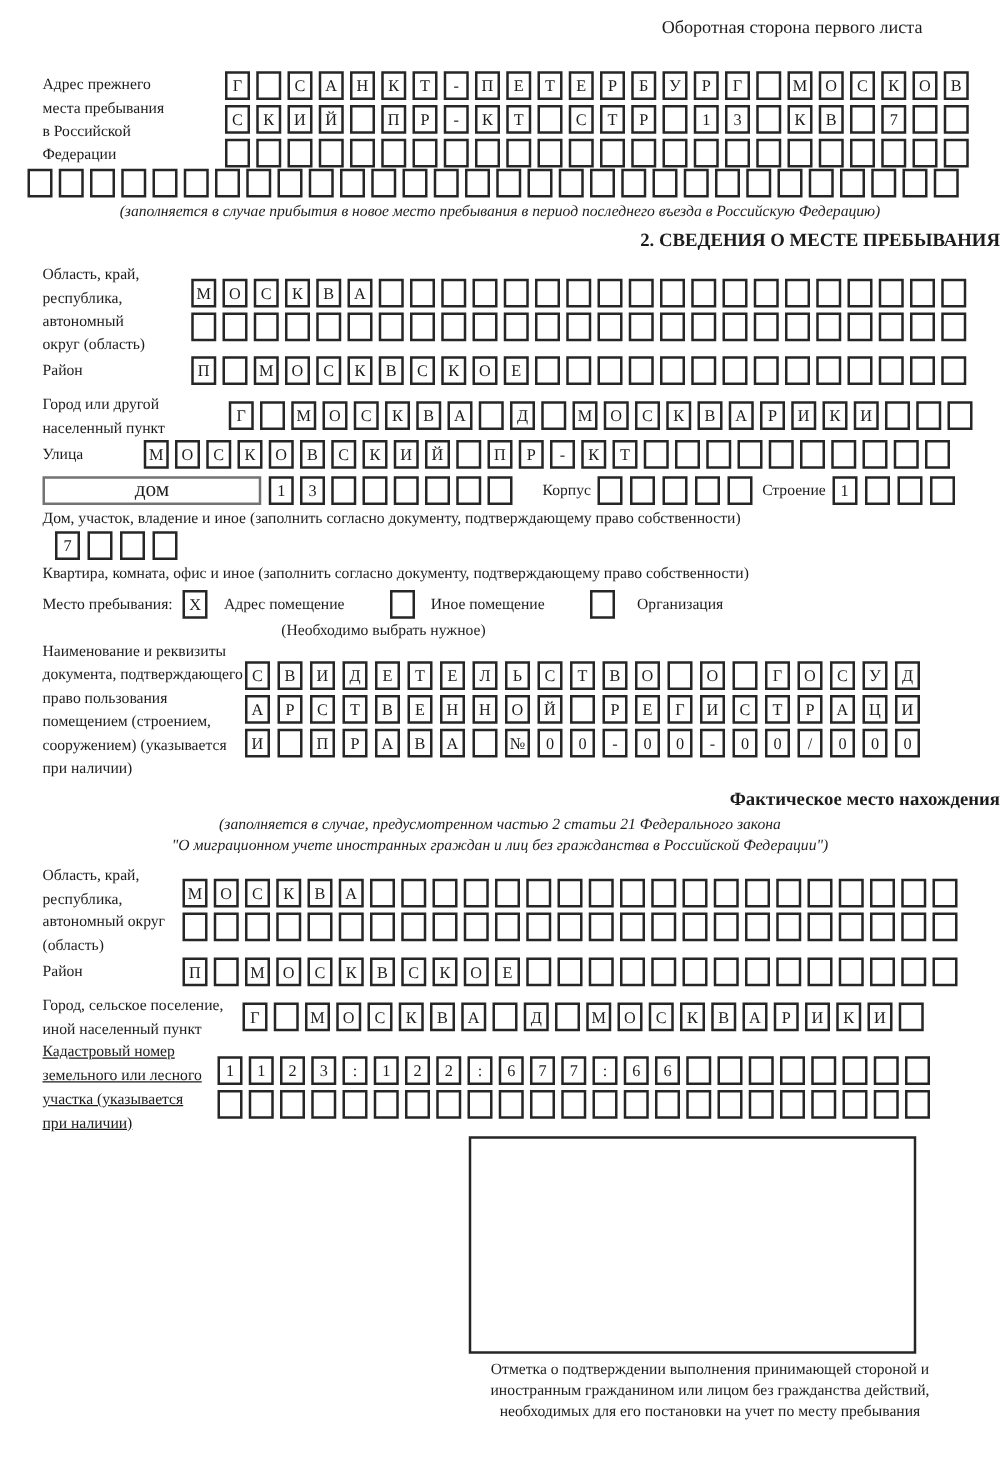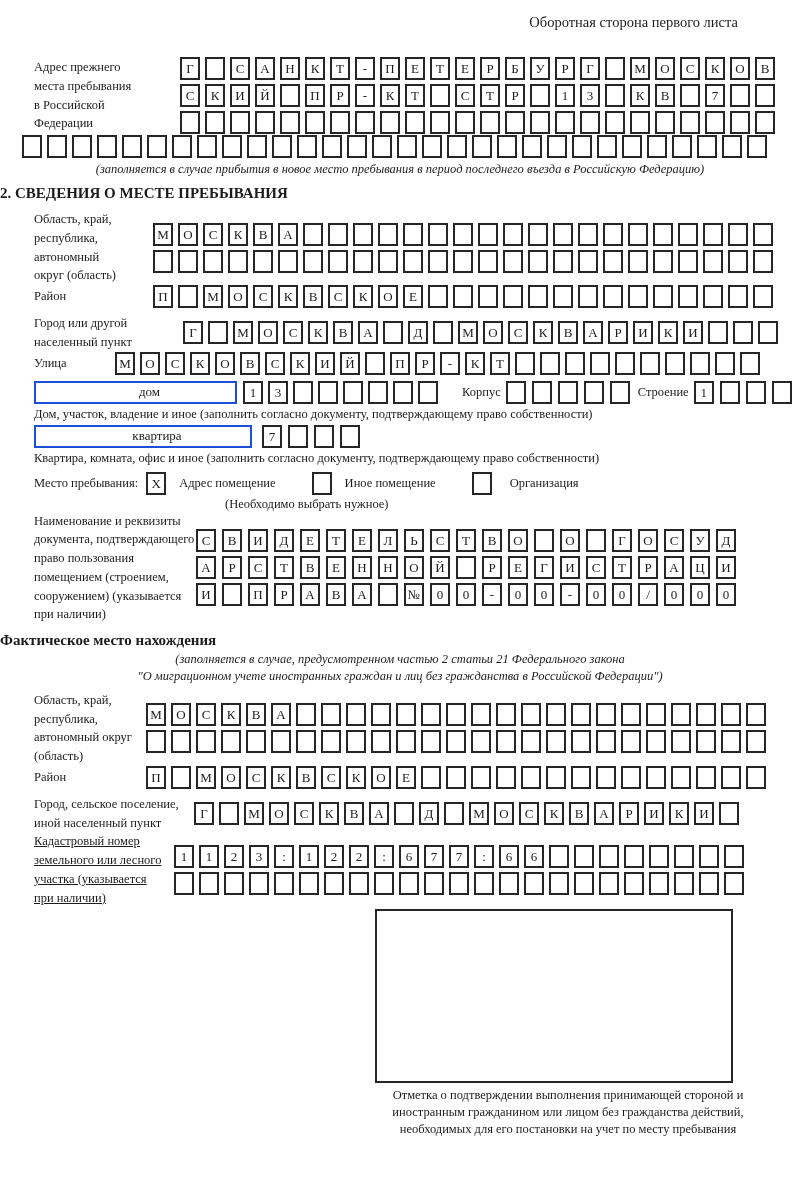--- a/index.html
+++ b/index.html
@@ -35,27 +35,26 @@
 
   .mt1{margin-top:1px}.mt2{margin-top:2px}.mt3{margin-top:3px}.mt4{margin-top:4px}
   .mt6{margin-top:6px}.mt8{margin-top:8px}.mt10{}.mt26{margin-top:26px}
 
   .fullrow { margin-left:22px; margin-right:10px; }
 
   .caption { font-size:12.5px; text-align:center; margin:2px 10px 0 10px;font-style:italic; }
   .caption-left { font-size:12.5px; text-align:left; margin:3px 20px 0 34px; }
   .caption-prewrap { white-space:pre-line; line-height:1.35; }
 
-  .sec-title { font-size:15px; font-weight:bold; text-align:left; margin-top:8px; }
+  .sec-title { font-size:15px; font-weight:bold; text-align:right; margin-top:8px; }
 
   .named-box {
     box-sizing:content-box; flex:0 0 auto; width:182px; height:19px;
-    border:2px solid #1d4ed8; display:flex; align-items:center; justify-content:center;
-    font-size:13px;
-    padding-left:28px;
+    border:2px solid #737373; display:flex; align-items:center; justify-content:center;
+    font-size:17px;
   }
   .inline-row { display:flex; align-items:center; margin-left:34px; }
   .inline-label { font-size:12.5px; flex:0 0 auto; }
 
   .stay-row { display:flex; align-items:center; margin-left:34px; }
   .stay-label { font-size:12.5px; }
   .stay-note { font-size:12.5px; margin-left:225px; margin-top:2px; }
 
   .stamp-box {
     box-sizing:content-box; width:354px; height:170px; border:2px solid #262626;
@@ -382,21 +381,20 @@
     <div class="cellrow gap6" style="margin:0 0 0 5px;">
         <div class="cell">1</div>
         <div class="cell"></div>
         <div class="cell"></div>
         <div class="cell"></div>
       </div>
   </div>
   <div class="caption-left">Дом, участок, владение и иное (заполнить согласно документу, подтверждающему право собственности)</div>
 
   <div class="inline-row mt3">
-    <div class="named-box" style="width:186px;">квартира</div>
     <div class="cellrow gap6" style="margin:0 0 0 10px;">
         <div class="cell">7</div>
         <div class="cell"></div>
         <div class="cell"></div>
         <div class="cell"></div>
       </div>
   </div>
   <div class="caption-left">Квартира, комната, офис и иное (заполнить согласно документу, подтверждающему право собственности)</div>
 
   <div class="stay-row mt6">

